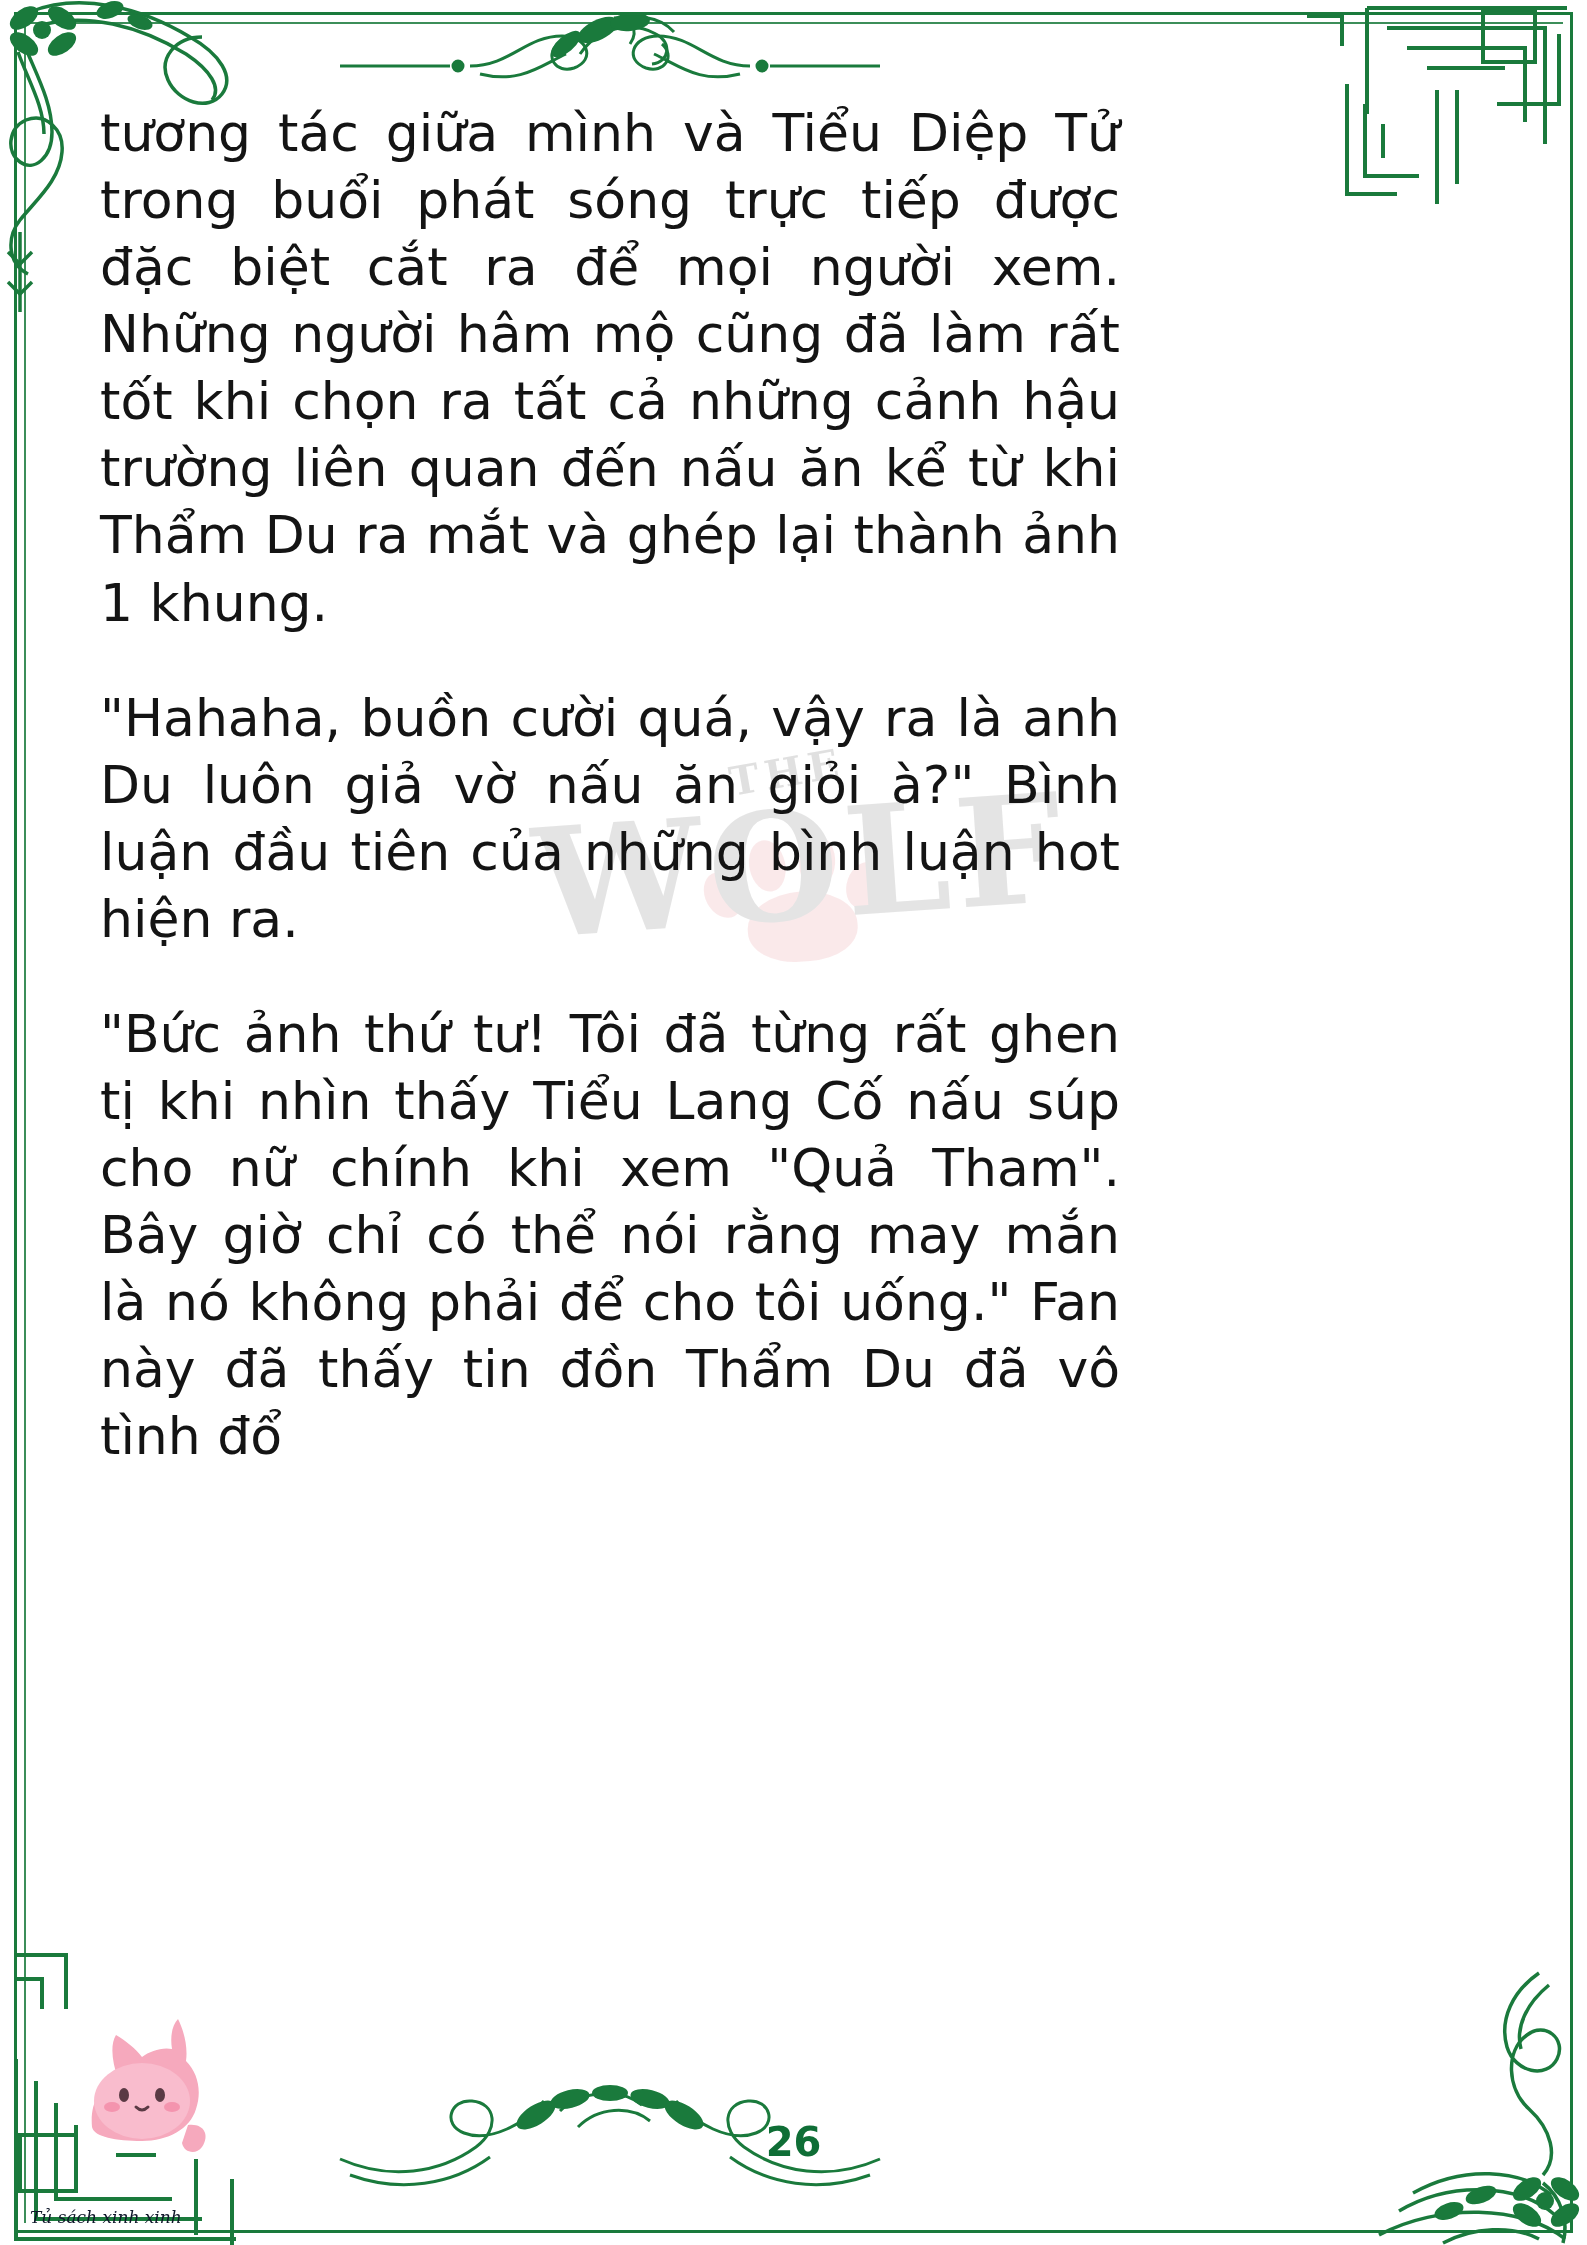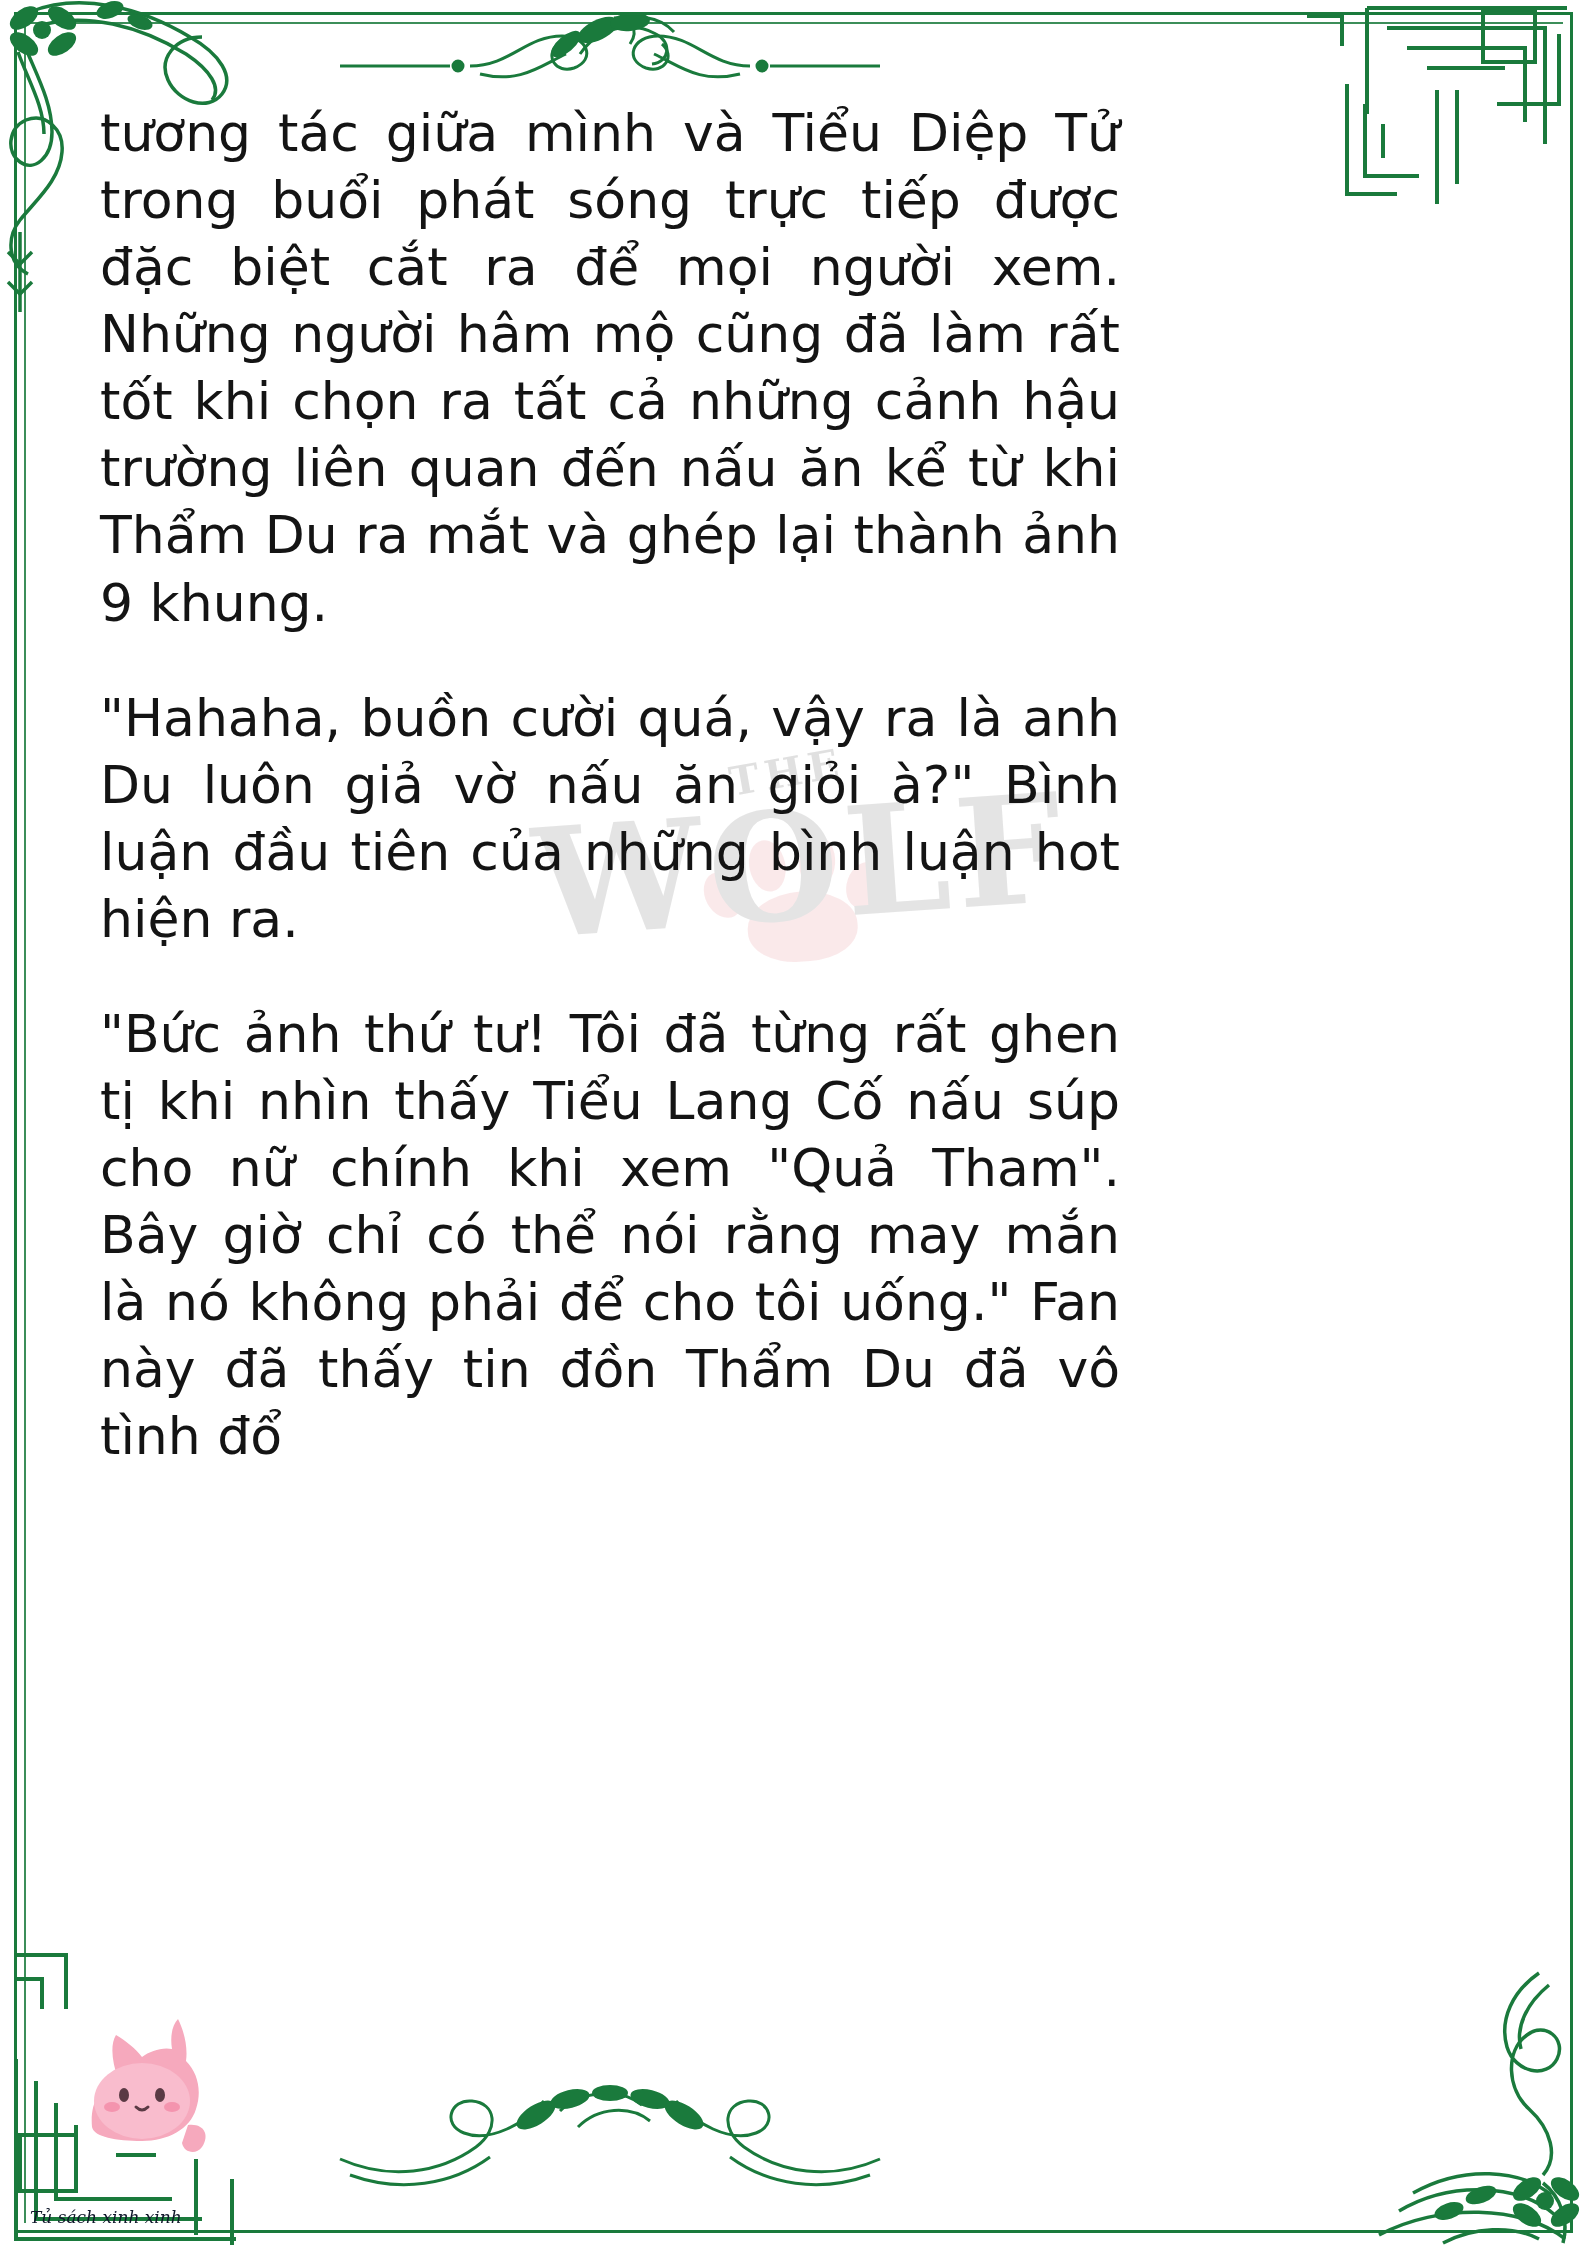--- a/index.html
+++ b/index.html
@@ -296,36 +296,37 @@
       <div class="paw-pad"></div>
       <div class="paw-toe t1"></div>
       <div class="paw-toe t2"></div>
       <div class="paw-toe t3"></div>
       <div class="paw-toe t4"></div>
     </div>
     <div class="wm-text wm-wolf">WOLF</div>
   </div>
 
   <div class="content">
-    <p class="para">tương tác giữa mình và Tiểu Diệp Tử trong buổi phát sóng trực tiếp được đặc biệt cắt ra để mọi người xem. Những người hâm mộ cũng đã làm rất tốt khi chọn ra tất cả những cảnh hậu trường liên quan đến nấu ăn kể từ khi Thẩm Du ra mắt và ghép lại thành ảnh 9 khung.</p>
+    <p class="para">tương tác giữa mình và Tiểu Diệp Tử trong buổi phát sóng trực tiếp được đặc biệt cắt ra để mọi người xem. Những người hâm mộ cũng đã làm rất tốt khi chọn ra tất cả những cảnh hậu trường liên quan đến nấu ăn kể từ khi Thẩm Du ra mắt và ghép lại thành ảnh 1 khung.</p>
     <p class="para">"Hahaha, buồn cười quá, vậy ra là anh Du luôn giả vờ nấu ăn giỏi à?" Bình luận đầu tiên của những bình luận hot hiện ra.</p>
     <p class="para">"Bức ảnh thứ tư! Tôi đã từng rất ghen tị khi nhìn thấy Tiểu Lang Cố nấu súp cho nữ chính khi xem "Quả Tham". Bây giờ chỉ có thể nói rằng may mắn là nó không phải để cho tôi uống." Fan này đã thấy tin đồn Thẩm Du đã vô tình đổ</p>
   </div>
 
   <div class="cat">
     <svg width="140" height="150" viewBox="0 0 140 150" xmlns="http://www.w3.org/2000/svg">
       <g>
         <path d="M20 118 C18 96, 26 78, 46 70 C40 52, 38 36, 44 26 C54 32, 64 40, 70 48 C78 42, 90 38, 100 40 C98 28, 100 16, 106 10 C112 22, 116 38, 114 52 C126 64, 130 82, 124 100 C118 120, 96 132, 70 132 C44 132, 22 128, 20 118 Z" fill="#f6a9bd"></path>
         <ellipse cx="70" cy="92" rx="48" ry="38" fill="#f9bccd"></ellipse>
         <ellipse cx="52" cy="86" rx="5" ry="7" fill="#5a3a44"></ellipse>
         <ellipse cx="88" cy="86" rx="5" ry="7" fill="#5a3a44"></ellipse>
         <ellipse cx="40" cy="98" rx="8" ry="5" fill="#f28aa6" opacity=".8"></ellipse>
         <ellipse cx="100" cy="98" rx="8" ry="5" fill="#f28aa6" opacity=".8"></ellipse>
         <path d="M64 98 Q70 104 76 98" stroke="#5a3a44" stroke-width="3" fill="none" stroke-linecap="round"></path>
         <path d="M116 116 C132 114, 138 126, 130 138 C124 146, 112 144, 110 134" fill="#f6a9bd"></path>
       </g>
     </svg>
   </div>
 
+  <div class="page-number">26</div>
 
   <div class="footer-credit">Tủ sách xinh xinh</div>
 
 </div>
 
 </body></html>

